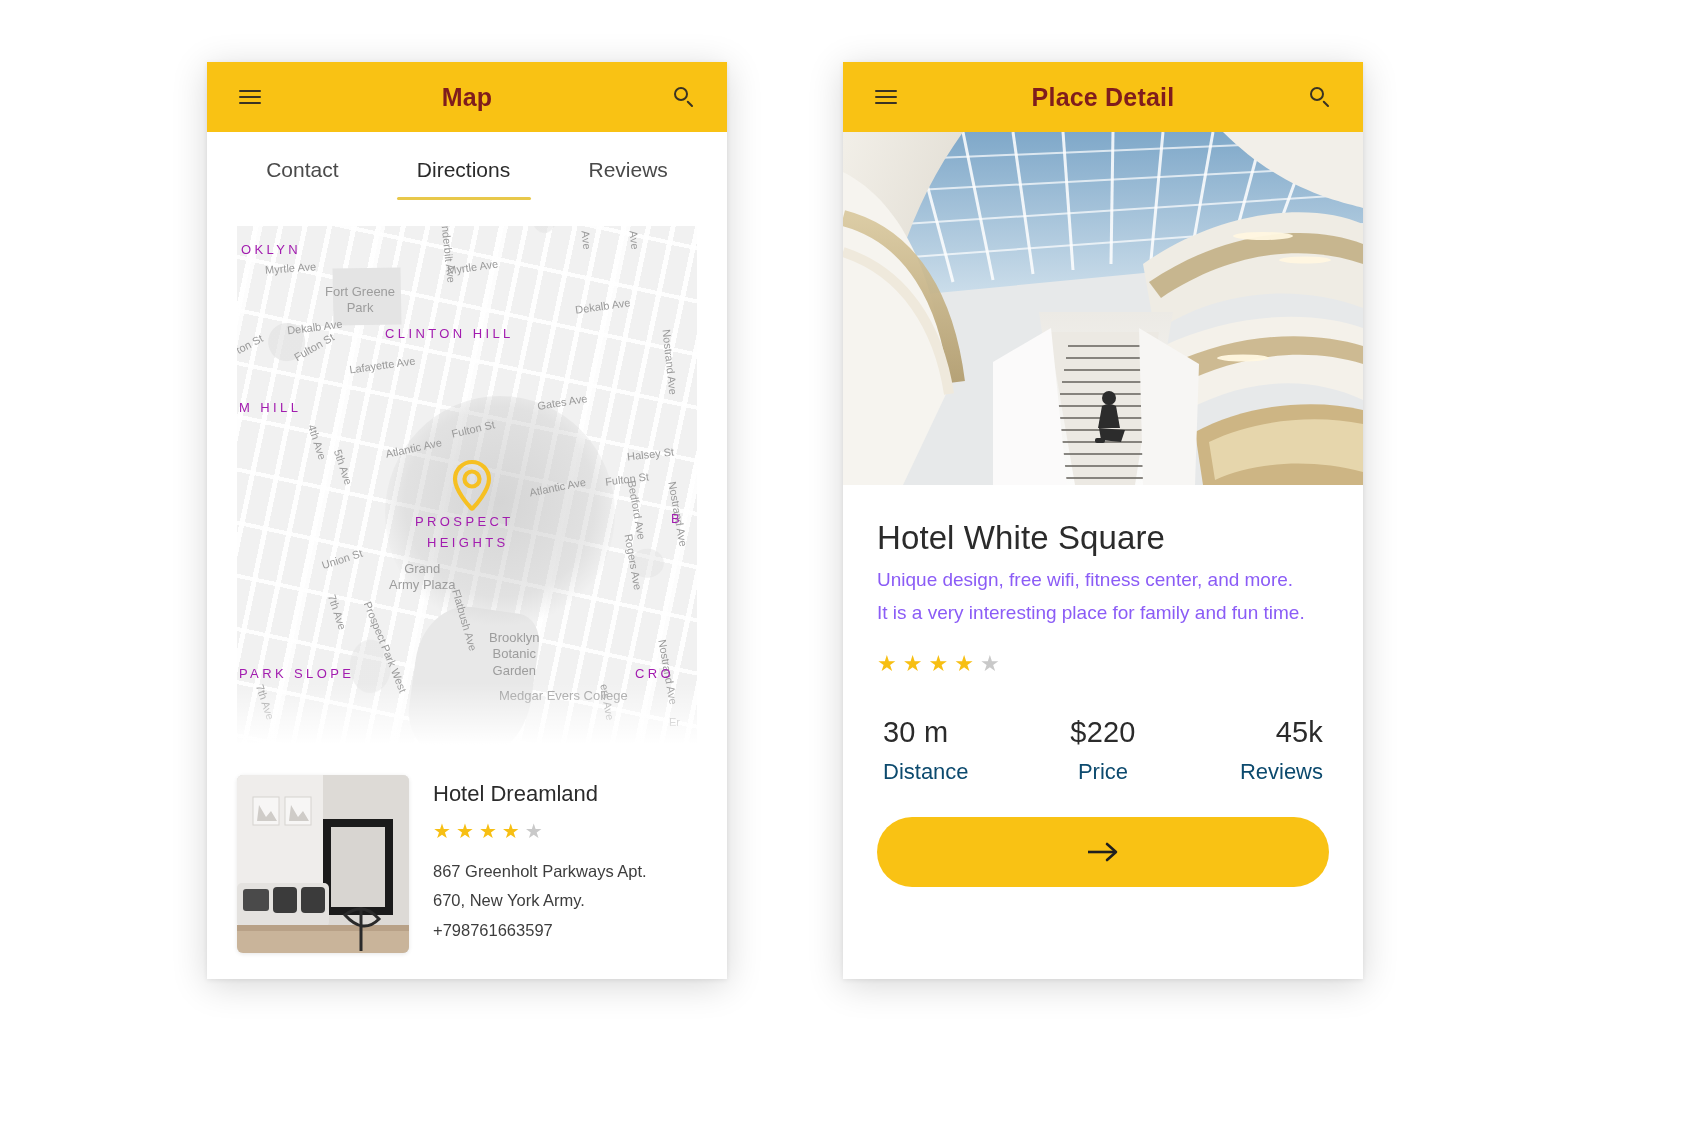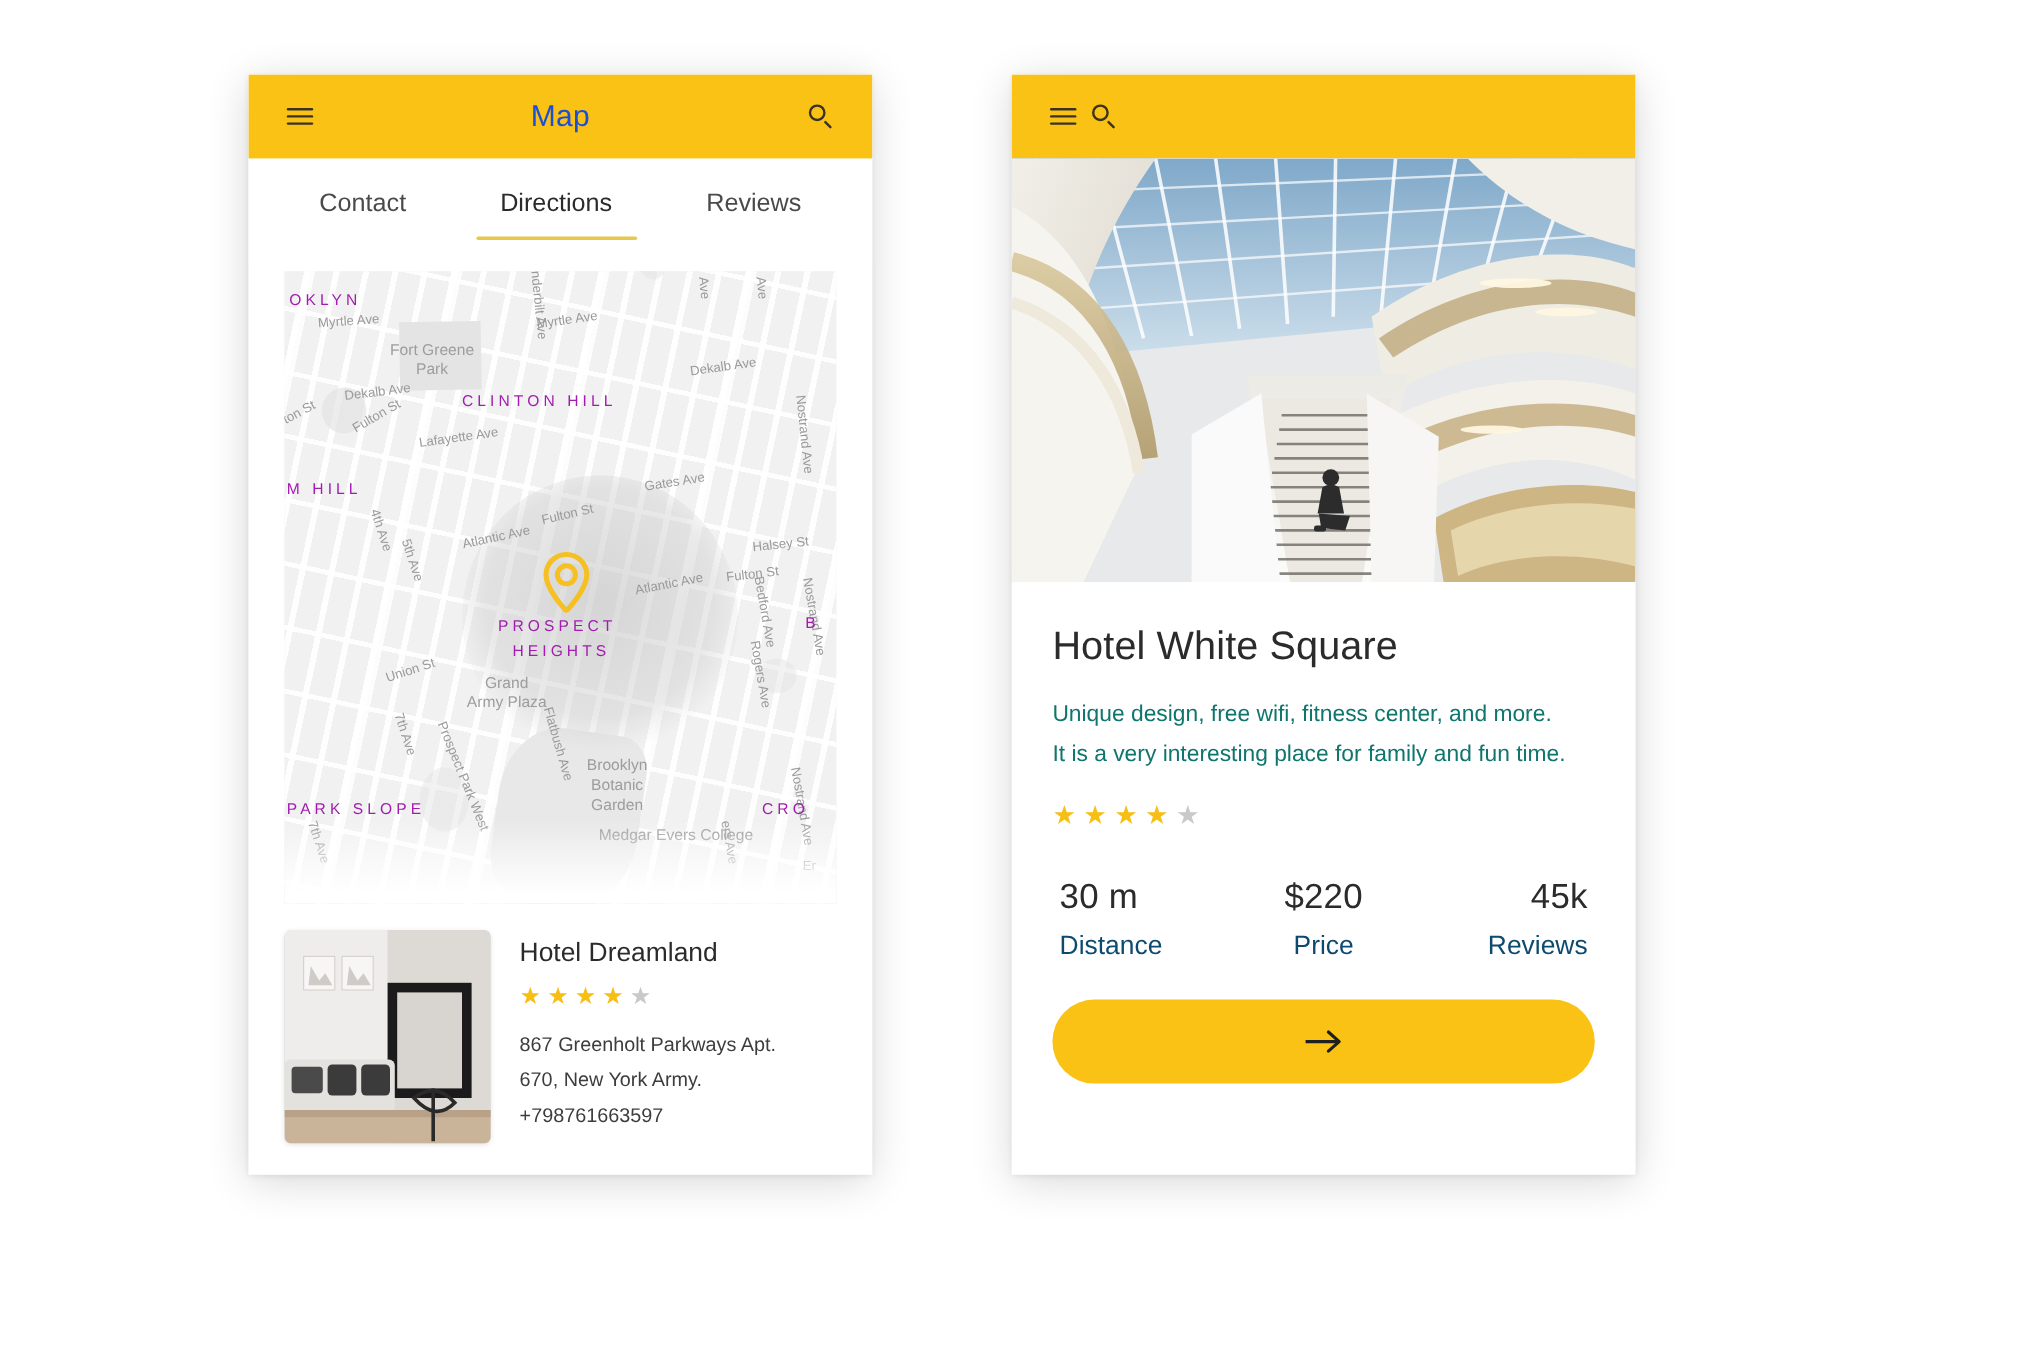--- a/index.html
+++ b/index.html
@@ -34,23 +34,23 @@
     background: #F9C214;
     display: flex;
     align-items: center;
     padding: 0 26px;
     position: relative;
   }
   .appbar-title {
     flex: 1;
     text-align: center;
     font-size: 25px;
-    color: #1d4ed8;
+    color: #7f1d1d;
     letter-spacing: .2px;
-    font-weight: 400;
+    font-weight: 700;
   }
   .icon-btn {
     width: 34px; height: 34px;
     display: flex; align-items: center; justify-content: center;
     cursor: pointer;
     flex: 0 0 34px;
   }
   .hamburger { width: 22px; }
   .hamburger span {
     display: block;
@@ -233,24 +233,24 @@
     background: #cfd6dc;
   }
   .detail-body { padding: 34px 34px 0 34px; }
   .detail-title {
     font-size: 33px;
     color: #2b2b2b;
     font-weight: 400;
     letter-spacing: .1px;
   }
   .detail-desc {
-    margin-top: 22px;
+    margin-top: 6px;
     font-size: 19px;
     line-height: 1.74;
-    color: #0f766e;
+    color: #8b5cf6;
     max-width: 430px;
   }
   .detail-stars { display: flex; gap: 6px; margin-top: 24px; }
   .detail-stars .star { font-size: 22px; }
   .stats {
     display: flex;
     margin-top: 41px;
     align-items: center;
   }
   .stat { flex: 1; text-align: center; }
@@ -417,20 +417,21 @@
   <div class="phone" id="phone-detail">
 
     <div class="appbar">
       <div class="icon-btn">
         <div class="hamburger">
             <span></span>
             <span></span>
             <span></span>
           </div>
       </div>
+      <div class="appbar-title">Place Detail</div>
       <div class="icon-btn">
         <div class="search-glyph">
             <div class="ring"></div>
             <div class="handle"></div>
           </div>
       </div>
     </div>
 
     <div class="hero">
       <svg viewBox="0 0 520 353" width="520" height="353" preserveAspectRatio="none">

